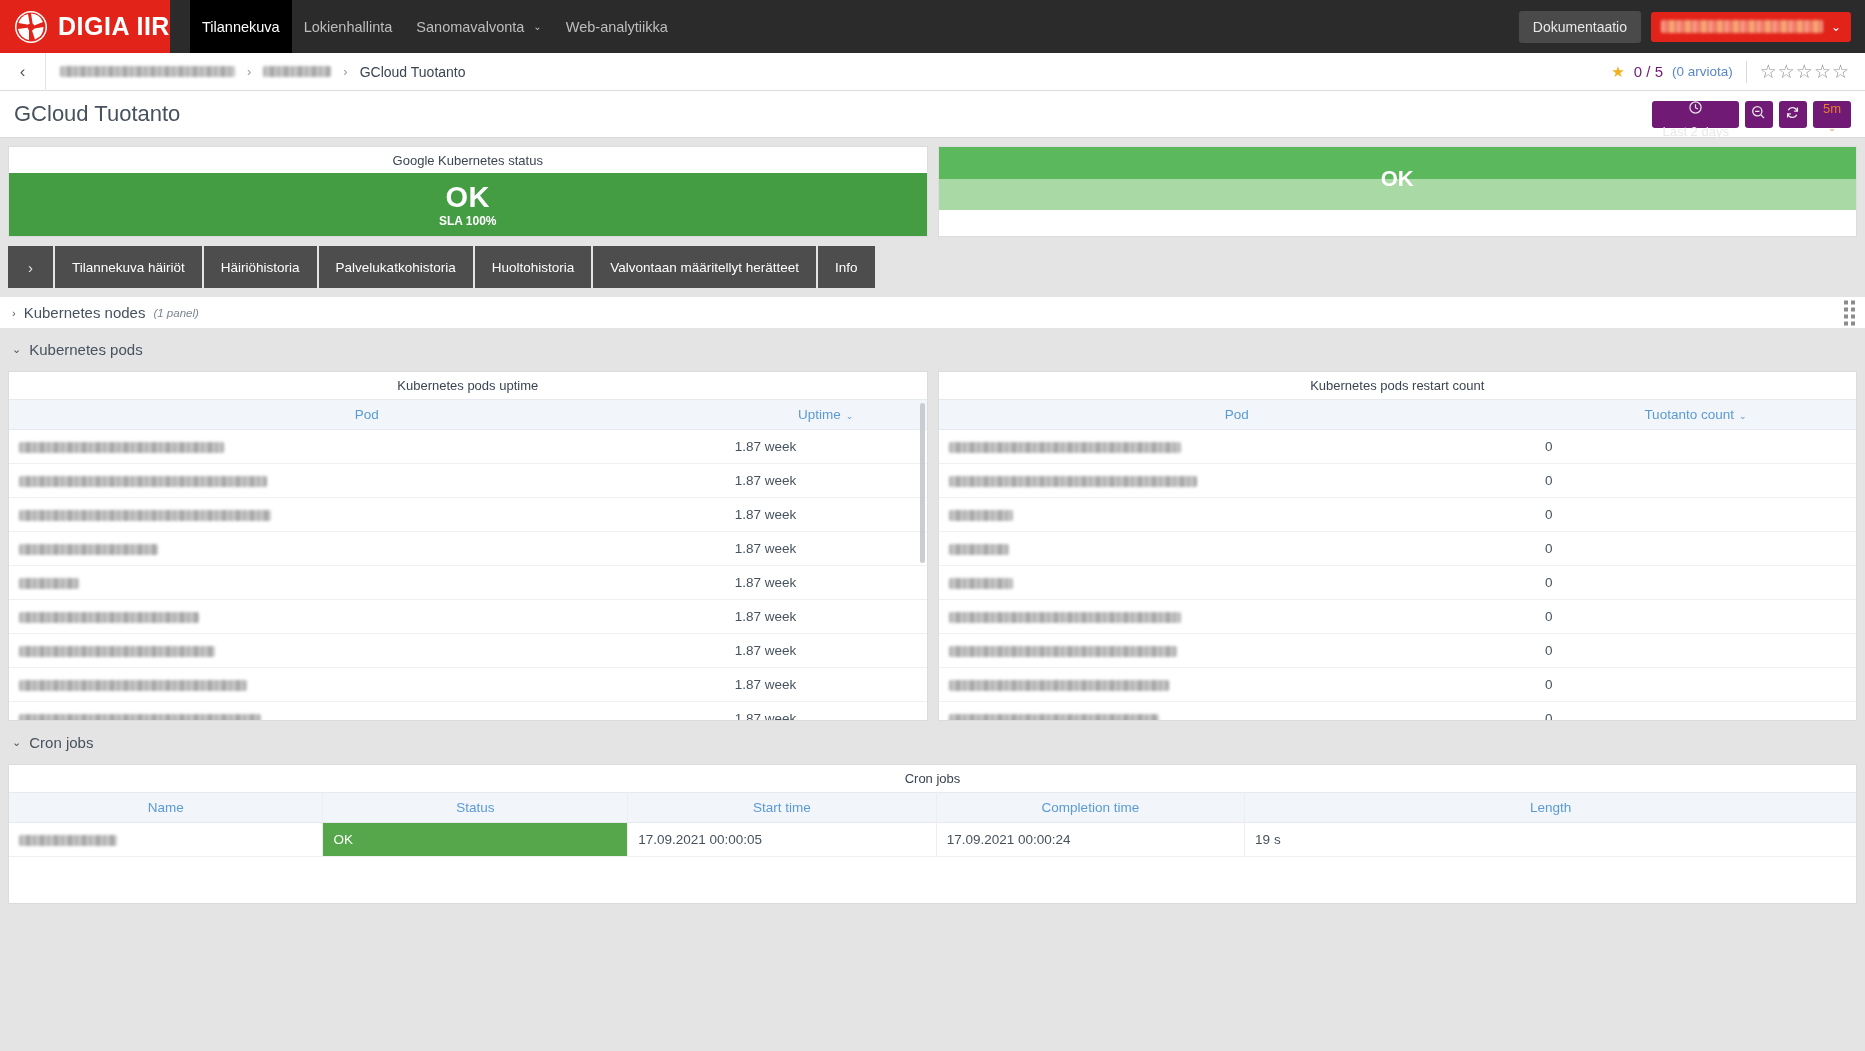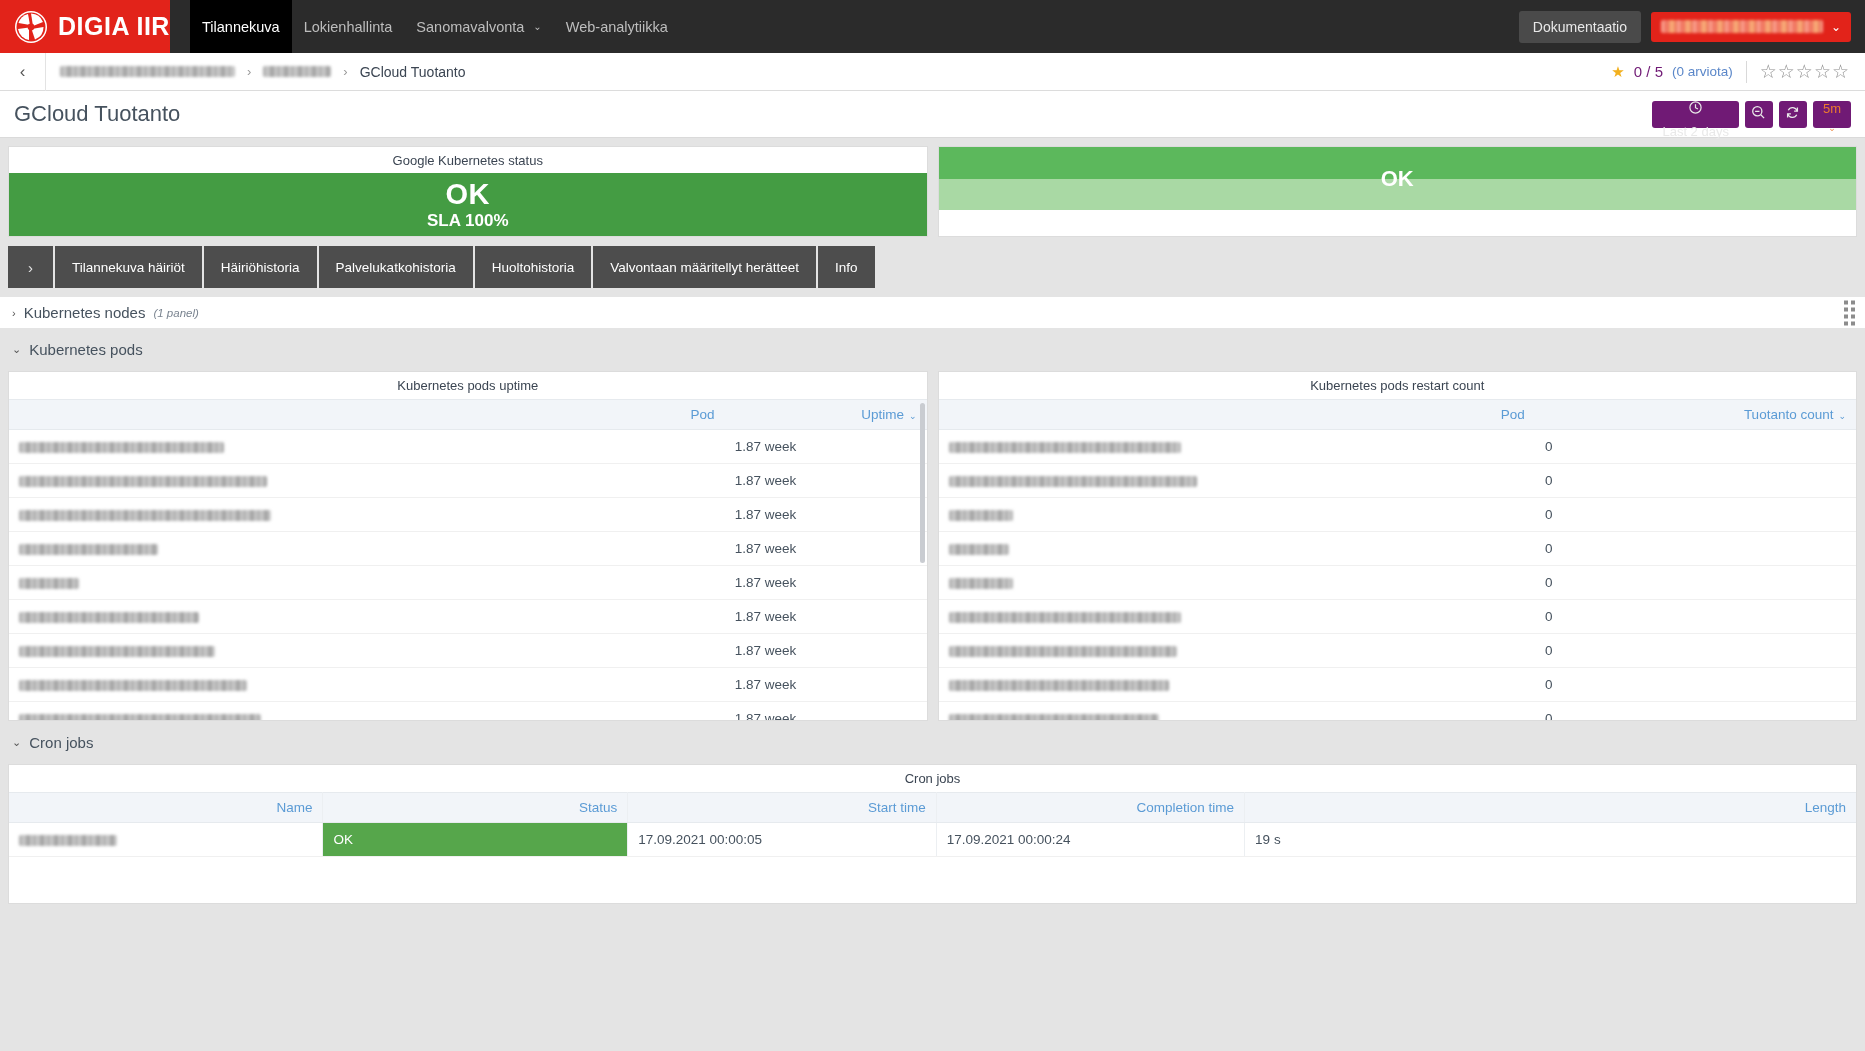--- a/index.html
+++ b/index.html
@@ -104,21 +104,21 @@
   .panel-head .redact { height: 11px; width: 108px; margin-right: 5px; }
   .info-i {
     position: absolute; right: 9px; top: 50%; transform: translateY(-50%);
     font-size: 13px; font-weight: bold; color: #3b4552; cursor: pointer;
   }
   .stat-box {
     height: 63px; display: flex; flex-direction: column;
     align-items: center; justify-content: center; color: #fff;
   }
   .stat-big { font-size: 29px; font-weight: bold; letter-spacing: .5px; }
-  .stat-sub { font-size: 17px; font-weight: bold; margin-top: 0; }
+  .stat-sub { font-size: 12px; font-weight: bold; margin-top: 0; }
   .split-box { height: 63px; position: relative; }
   .split-top { height: 50%; width: 100%; }
   .split-bot { height: 50%; width: 100%; }
   .split-label {
     position: absolute; inset: 0; display: flex; align-items: center; justify-content: center;
     color: #fff; font-size: 22px; font-weight: bold;
   }
 
   
   .tabstrip { display: flex; margin-top: 9px; gap: 2px; }
@@ -152,21 +152,21 @@
   .tbl-panel {
     background: #fff; border: 1px solid #dcdcdc; flex: 1; min-width: 0;
     height: 350px; display: flex; flex-direction: column;
   }
   .tbl-title {
     height: 27px; display: flex; align-items: center; justify-content: center;
     font-size: 13px; color: #3b4552; flex: 0 0 27px;
   }
   table { width: 100%; border-collapse: collapse; table-layout: fixed; }
   th {
-    text-align: right; font-weight: normal; color: #5b9bd5; font-size: 13.5px;
+    text-align: center; font-weight: normal; color: #5b9bd5; font-size: 13.5px;
     padding: 7px 10px; background: #f2f5f9; border-top: 1px solid #e6eaee;
     border-bottom: 1px solid #e6eaee; cursor: pointer;
   }
   th .caret { font-size: 9px; margin-left: 5px; }
   td {
     padding: 9px 10px; font-size: 13.5px; color: #46525e;
     border-bottom: 1px solid #f0f0f0; overflow: hidden; white-space: nowrap;
   }
   td .redact { height: 11px; }
   .tbl-body { flex: 1; overflow: hidden; position: relative; }

